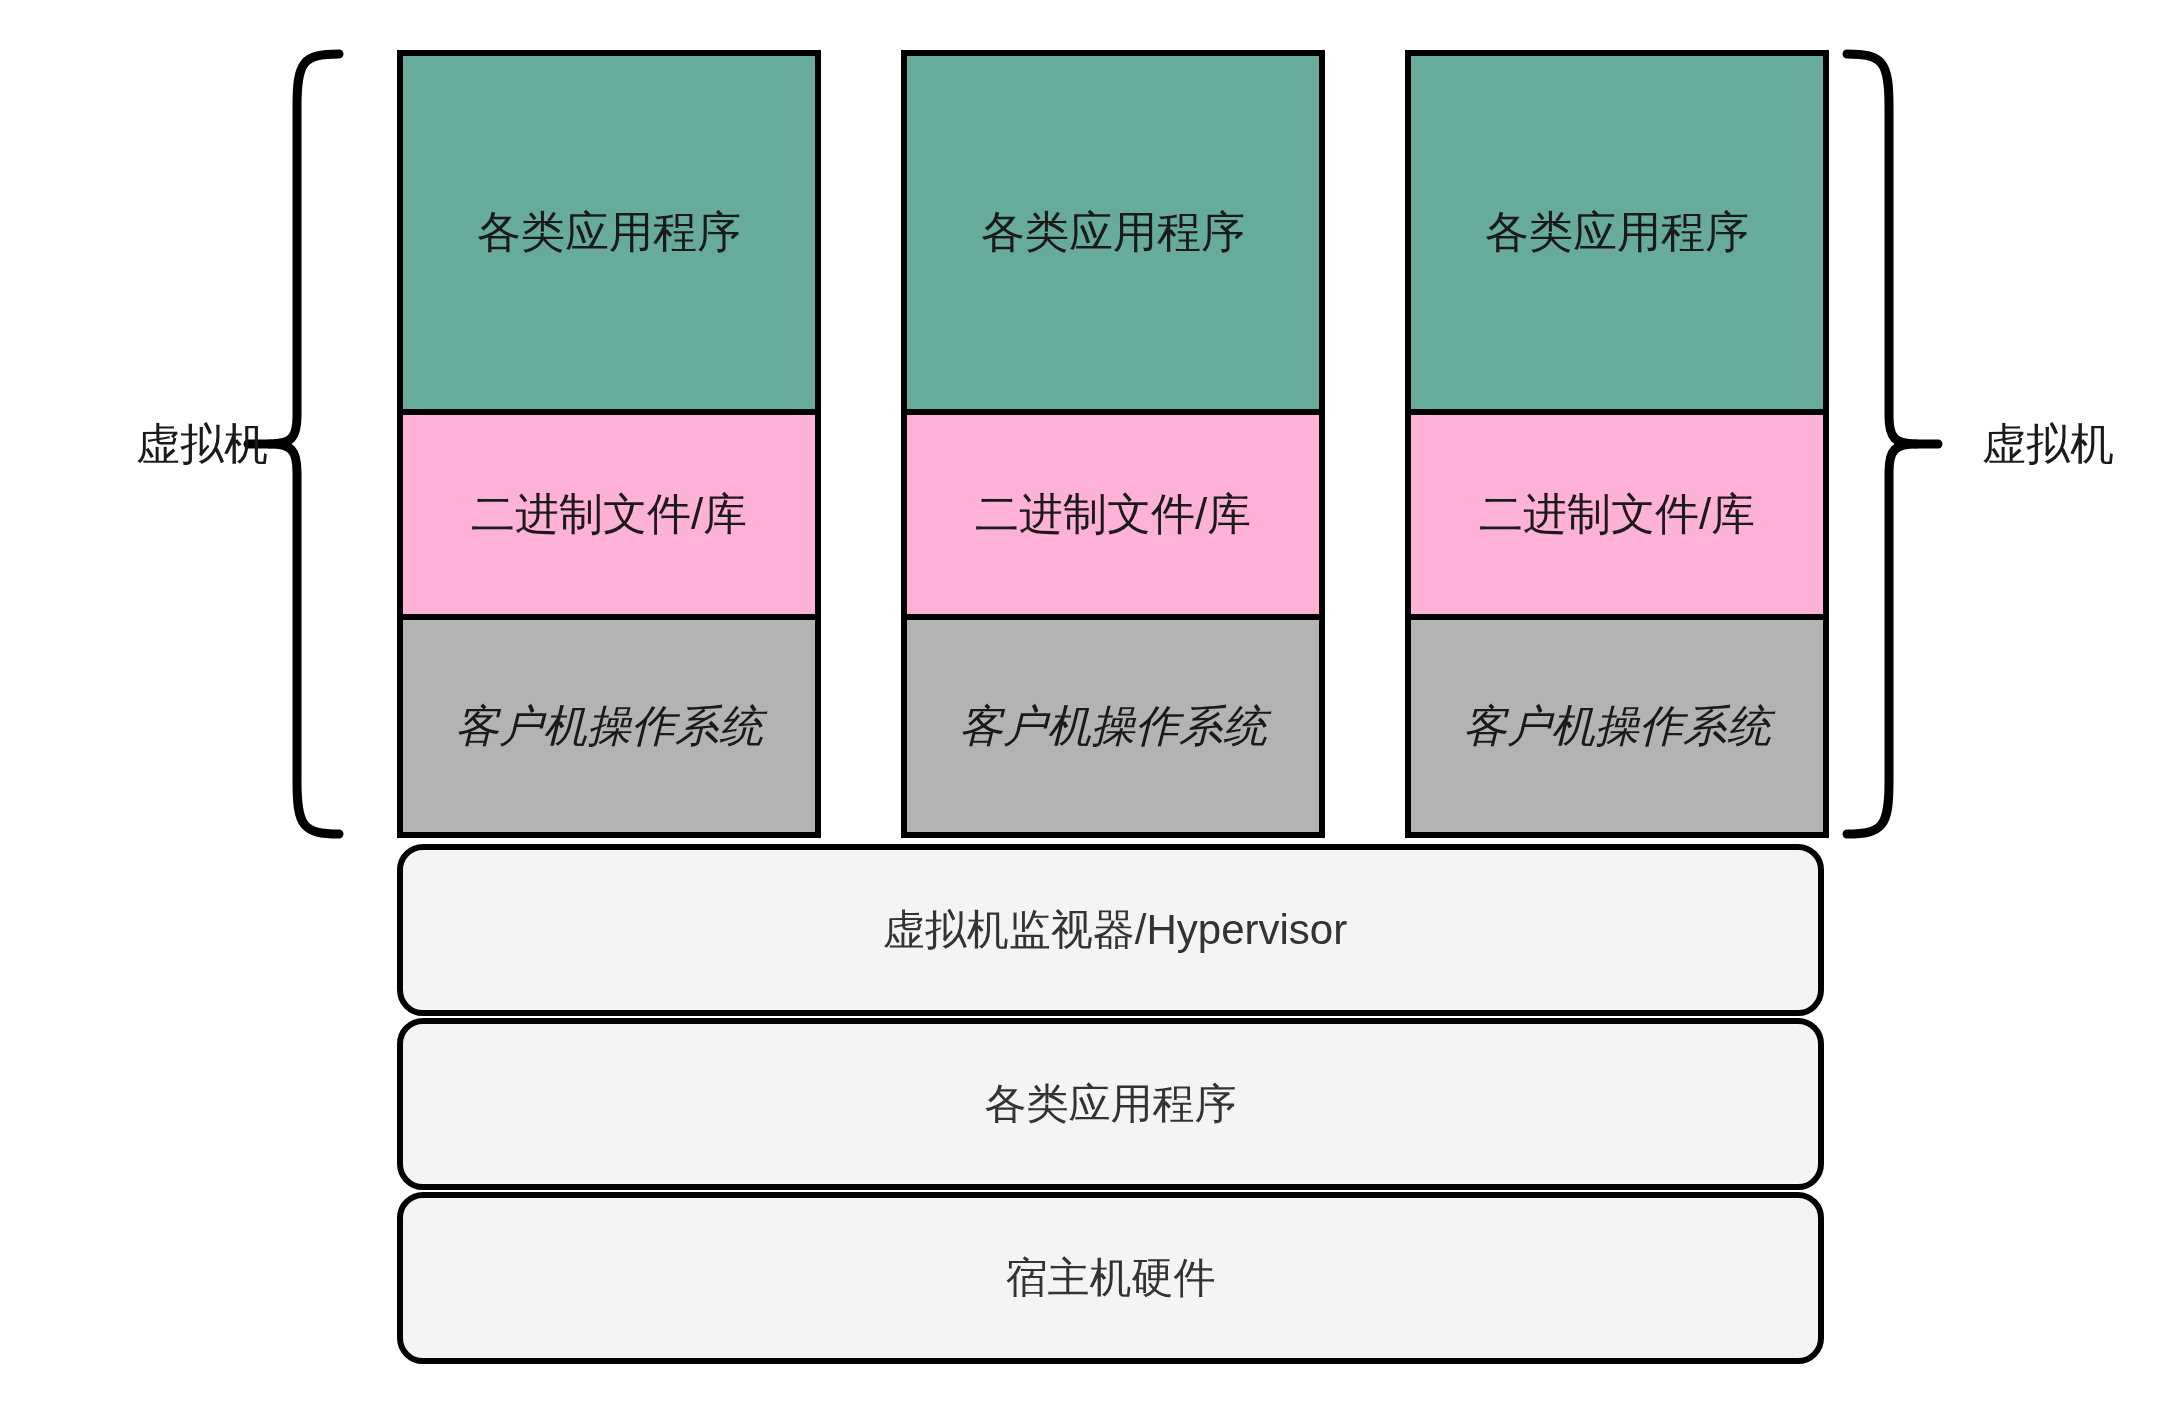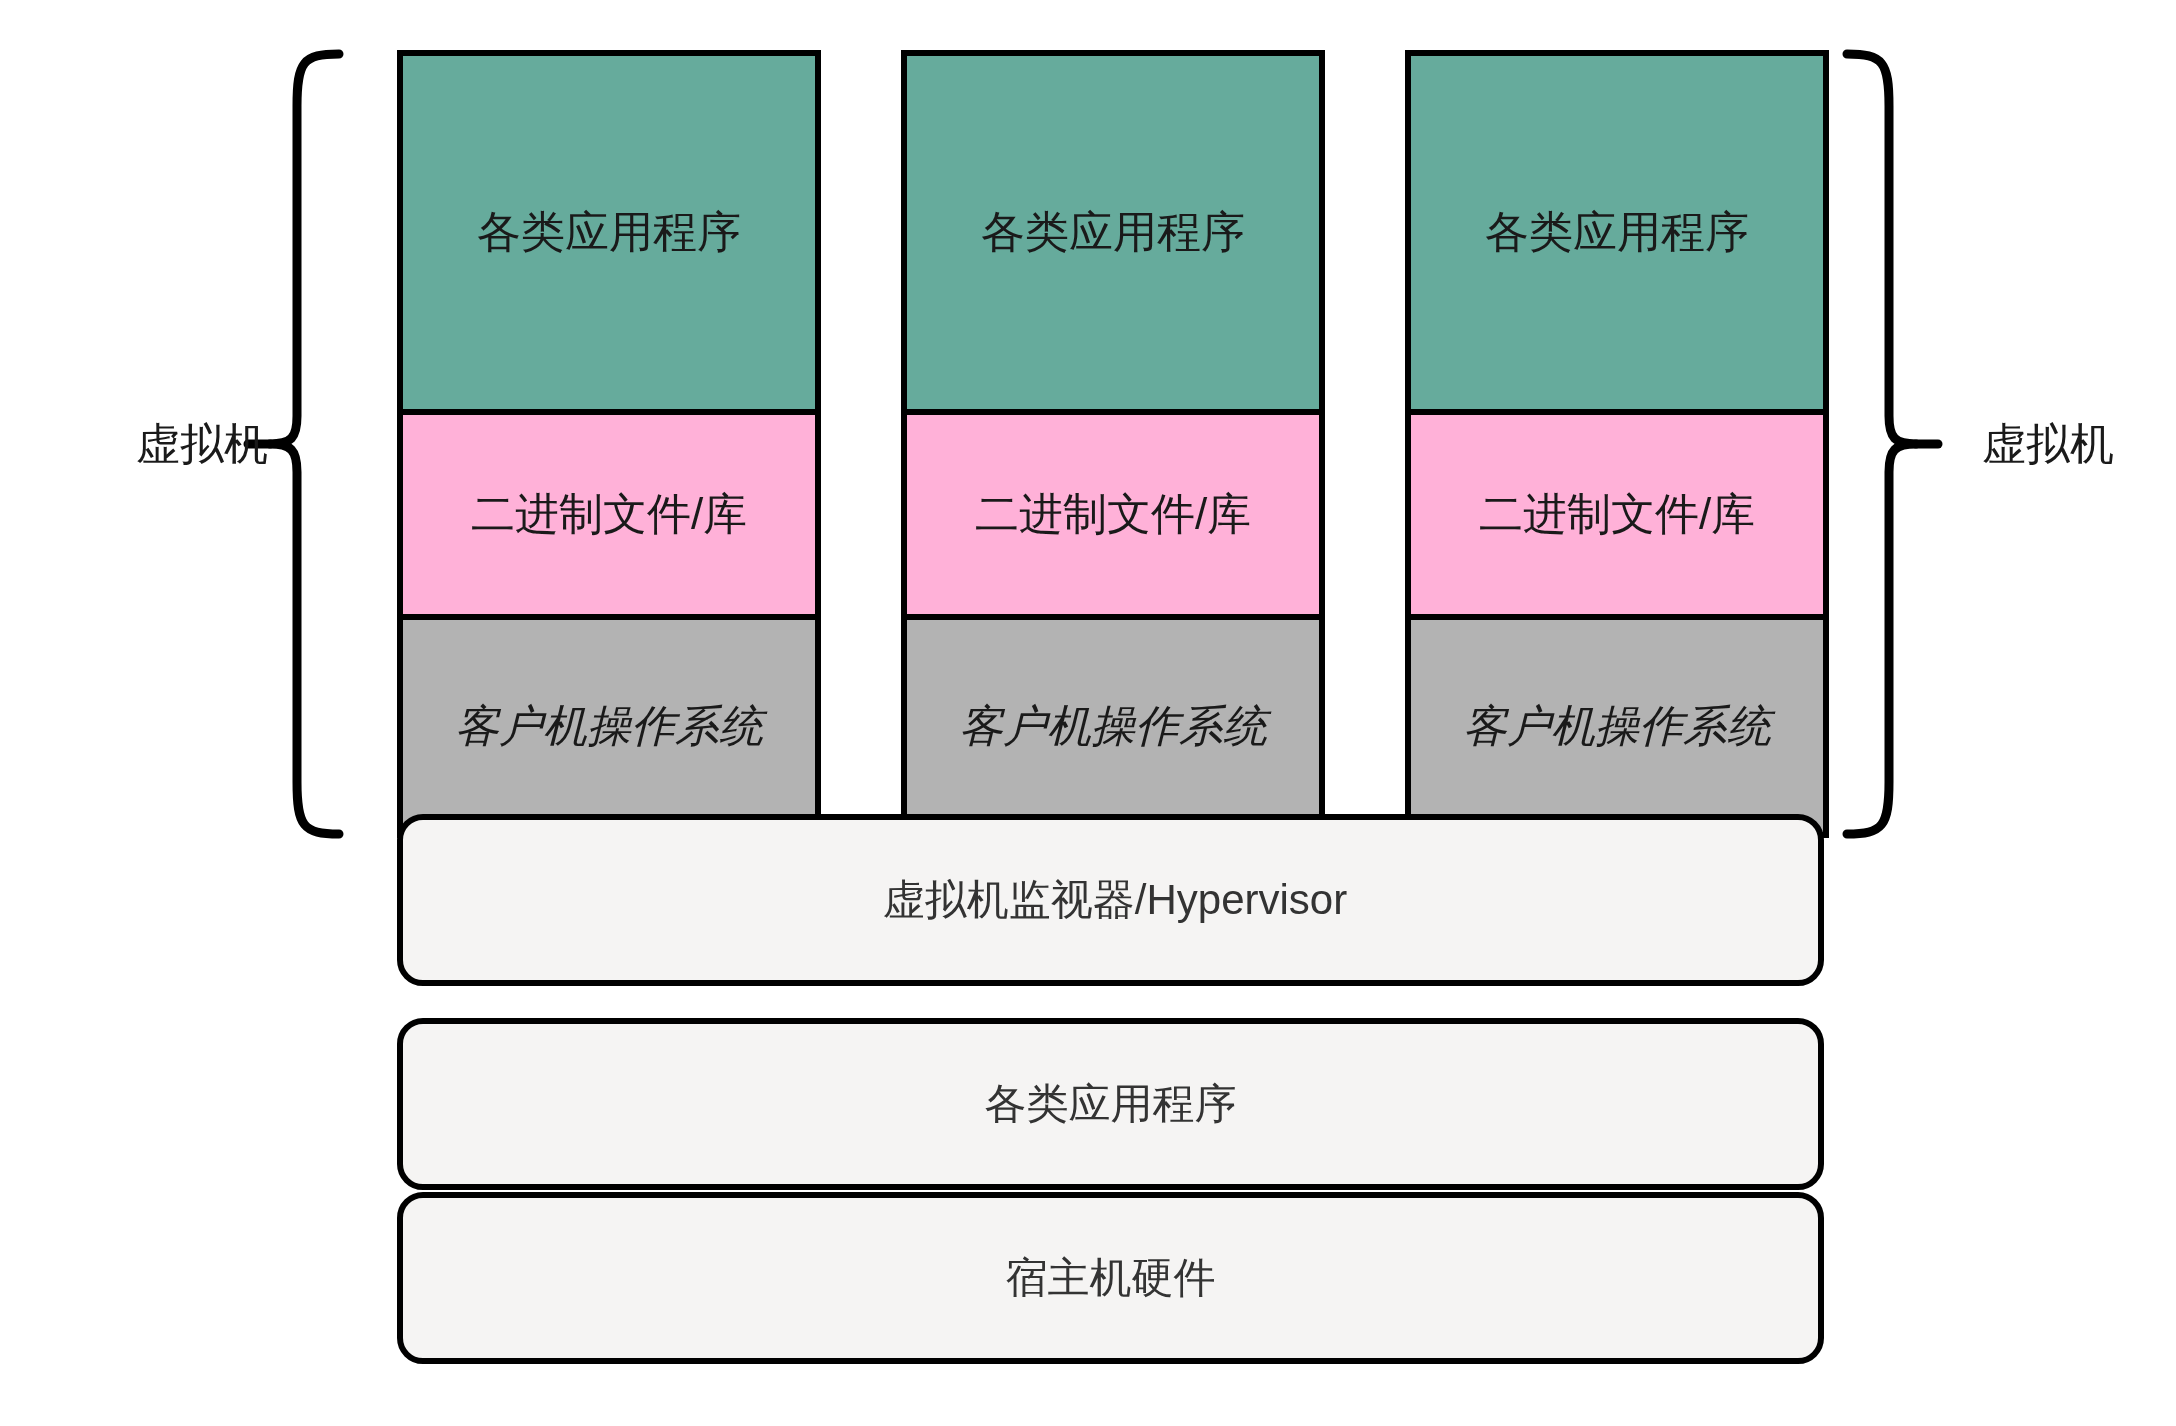--- a/index.html
+++ b/index.html
@@ -120,21 +120,21 @@
       <span>各类应用程序</span>
     </div>
     <div class="seg seg-bins">
       <span>二进制文件/库</span>
     </div>
     <div class="seg seg-os">
       <span>客户机操作系统</span>
     </div>
   </div>
 
-  <div class="stack-row" style="top:814px;padding-left:9px;">
+  <div class="stack-row" style="top:844px;padding-left:9px;">
     <span>虚拟机监视器/Hypervisor</span>
   </div>
   <div class="stack-row" style="top:1018px;">
     <span>各类应用程序</span>
   </div>
   <div class="stack-row" style="top:1192px;">
     <span>宿主机硬件</span>
   </div>
 
 </div>

